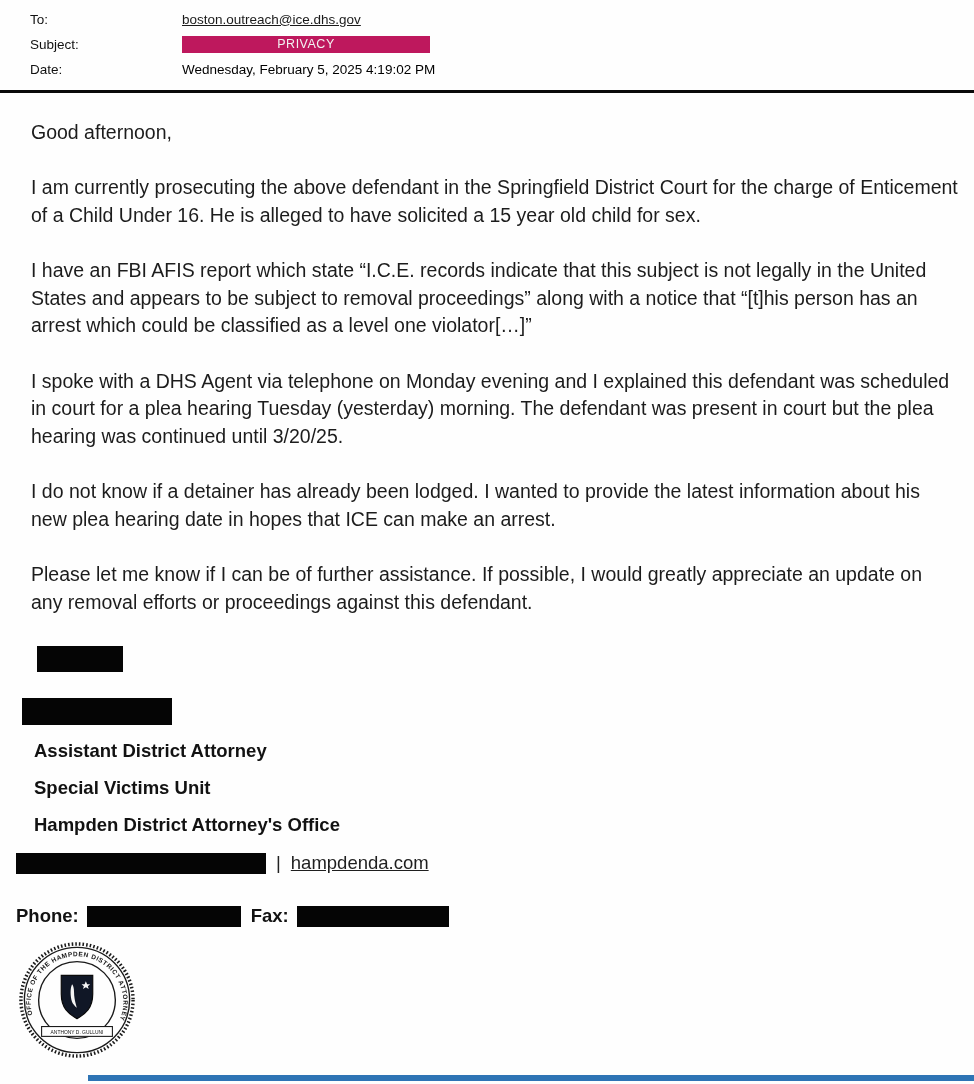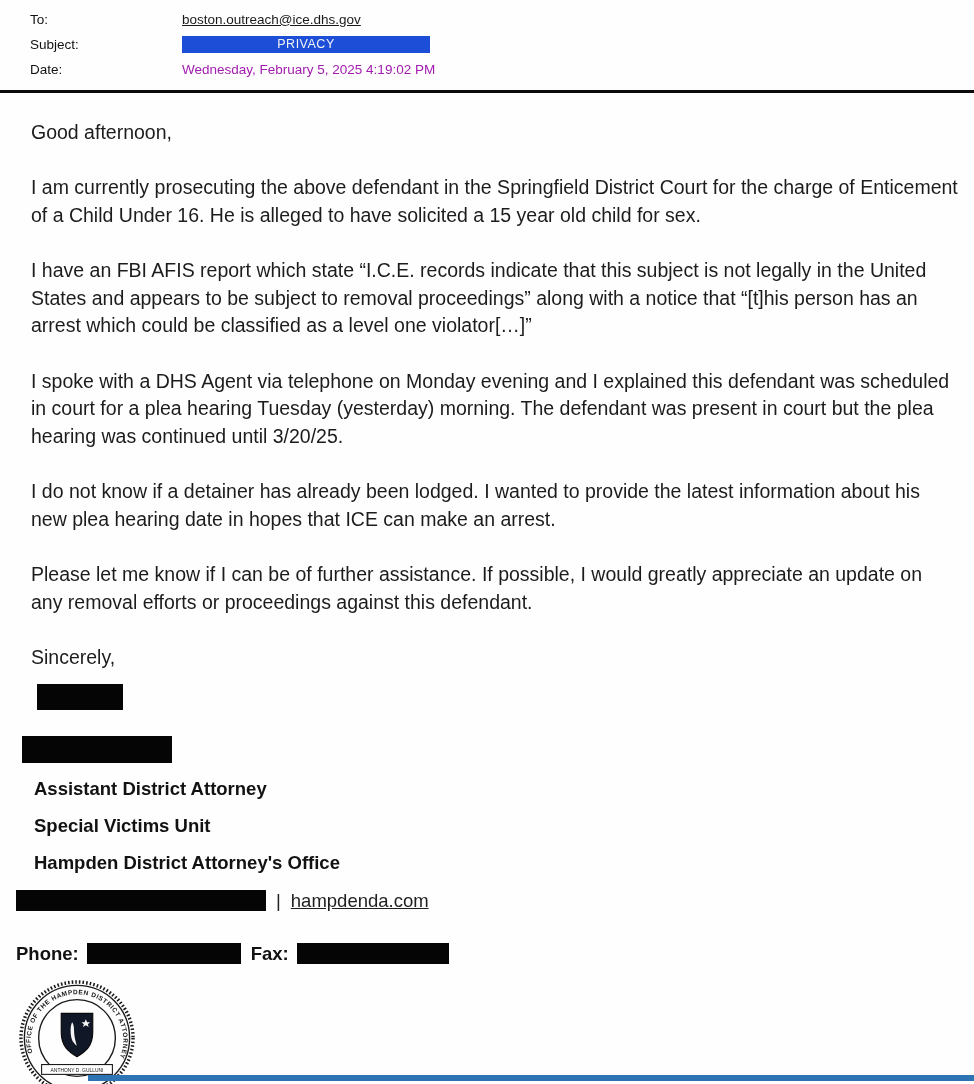--- a/index.html
+++ b/index.html
@@ -26,34 +26,34 @@
     margin-bottom: 7px;
     min-height: 18px;
   }
   .hdr-label {
     font-weight: normal;
     font-size: 13.5px;
     color: #111;
   }
   .hdr-value {
     font-size: 13.5px;
-    color: #a21caf;
+    color: #000000;
   }
   .hdr-link {
     text-decoration: underline;
     color: #1a1a1a;
     cursor: pointer;
   }
   .subject-redaction {
     display: flex;
     align-items: center;
     justify-content: center;
     width: 248px;
     height: 17px;
-    background: #1d4ed8;
+    background: #be185d;
     color: #f2f2f2;
     font-size: 12.5px;
     letter-spacing: 0.5px;
   }
   .header-divider {
     border: none;
     border-top: 3px solid #0a0a0a;
     margin-top: 12px;
     width: 100%;
   }
@@ -142,21 +142,20 @@
     <hr class="header-divider">
   </div>
 
   <div class="email-body">
     <p>Good afternoon,</p>
     <p>I am currently prosecuting the above defendant in the Springfield District Court for the charge of Enticement of a Child Under 16. He is alleged to have solicited a 15 year old child for sex.</p>
     <p>I have an FBI AFIS report which state “I.C.E. records indicate that this subject is not legally in the United States and appears to be subject to removal proceedings” along with a notice that “[t]his person has an arrest which could be classified as a level one violator[…]”</p>
     <p>I spoke with a DHS Agent via telephone on Monday evening and I explained this defendant was scheduled in court for a plea hearing Tuesday (yesterday) morning. The defendant was present in court but the plea hearing was continued until 3/20/25.</p>
     <p>I do not know if a detainer has already been lodged. I wanted to provide the latest information about his new plea hearing date in hopes that ICE can make an arrest.</p>
     <p>Please let me know if I can be of further assistance. If possible, I would greatly appreciate an update on any removal efforts or proceedings against this defendant.</p>
-    <p class="closing">Sincerely,</p>
     <span class="redaction sig-redaction-small"></span>
   </div>
 
   <div class="signature">
     <span class="redaction sig-redaction-name"></span>
     <div class="sig-line">Assistant District Attorney</div>
     <div class="sig-line">Special Victims Unit</div>
     <div class="sig-line">Hampden District Attorney's Office</div>
 
     <div class="contact-line">

